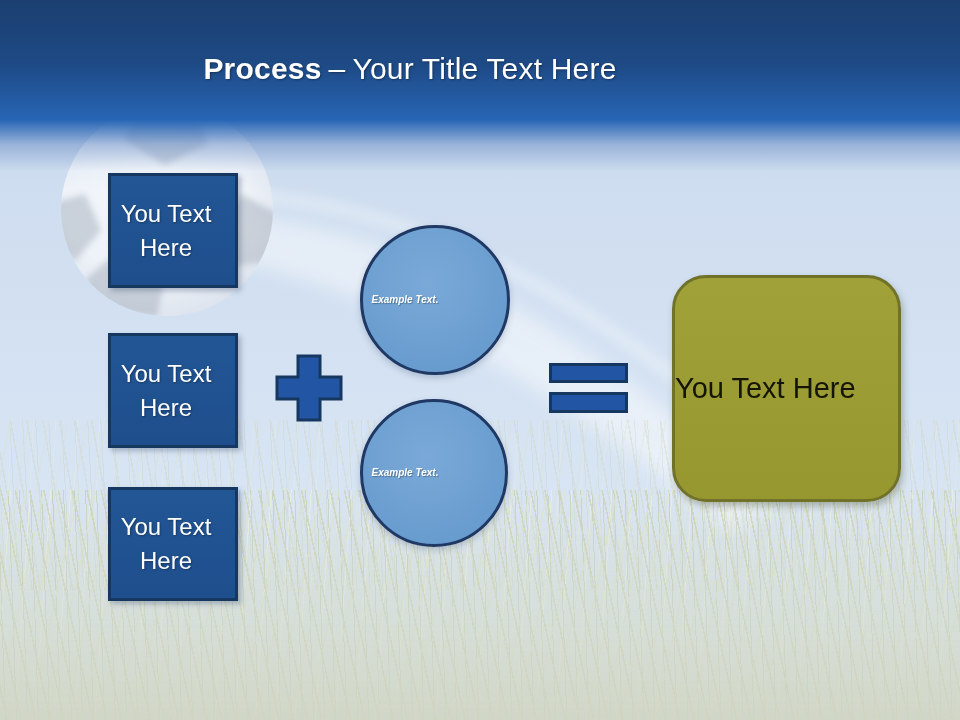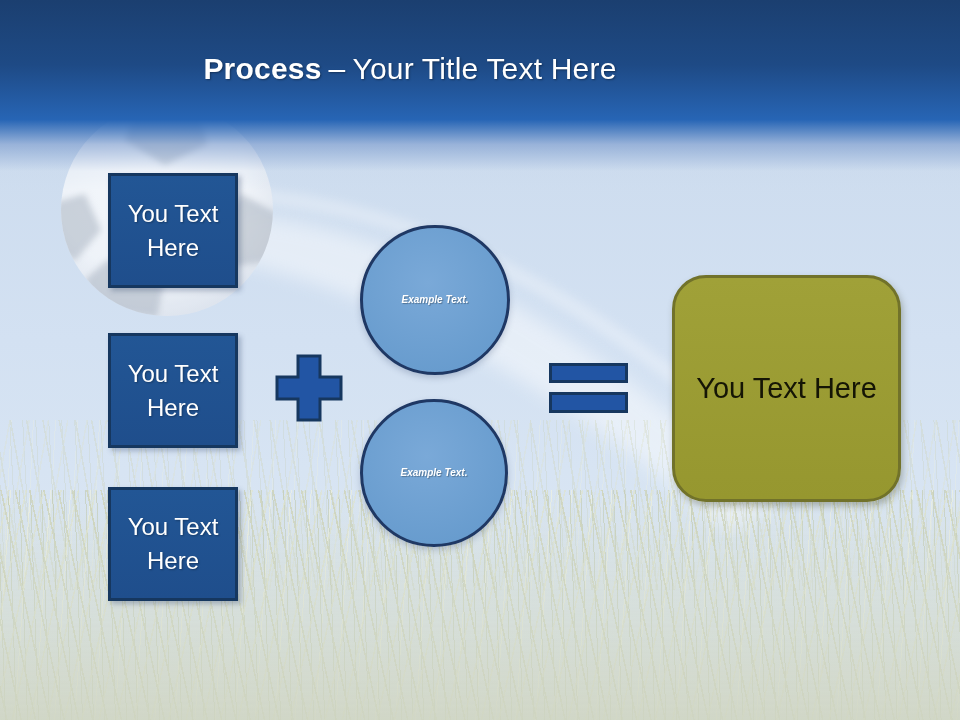--- a/index.html
+++ b/index.html
@@ -41,21 +41,21 @@
   }
   .title{
     position:absolute;left:0;top:52px;width:820px;margin:0;
     text-align:center;color:#FFFFFF;font-size:30px;font-weight:400;
     text-shadow:1px 1px 2px rgba(0,0,0,.35);letter-spacing:.2px;
   }
   .title .t-bold{font-weight:700;}
   .title .t-sep{margin:0 7px;}
 
   
-  .shape{position:absolute;z-index:4;box-sizing:border-box;display:flex;align-items:center;justify-content:center;text-align:center;}
+  .shape{position:absolute;z-index:4;box-sizing:border-box;display:flex;align-items:center;text-align:center;}
   .step{
     left:108px;width:130px;height:115px;
     background:linear-gradient(180deg,#225695,#1F4E8C);
     border:3px solid #16375F;
     box-shadow:3px 3px 5px rgba(40,60,100,.3);
     color:#FFFFFF;font-size:24px;line-height:1.4;
     text-shadow:1px 1px 2px rgba(0,0,0,.3);
   }
   .step-1{top:173px;} .step-2{top:333px;} .step-3{top:487px;height:114px;}
   .step span{display:block;width:110px;}

